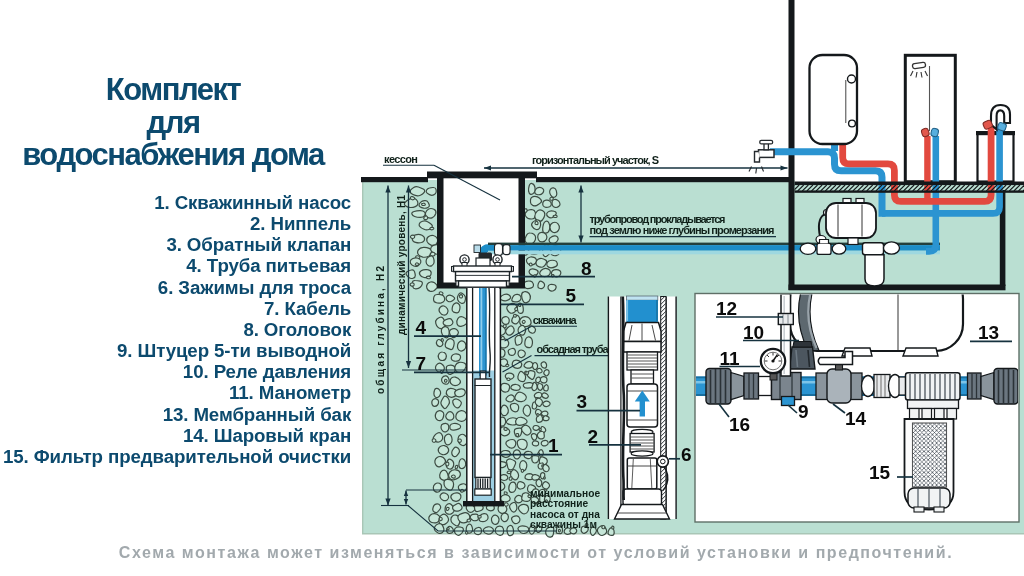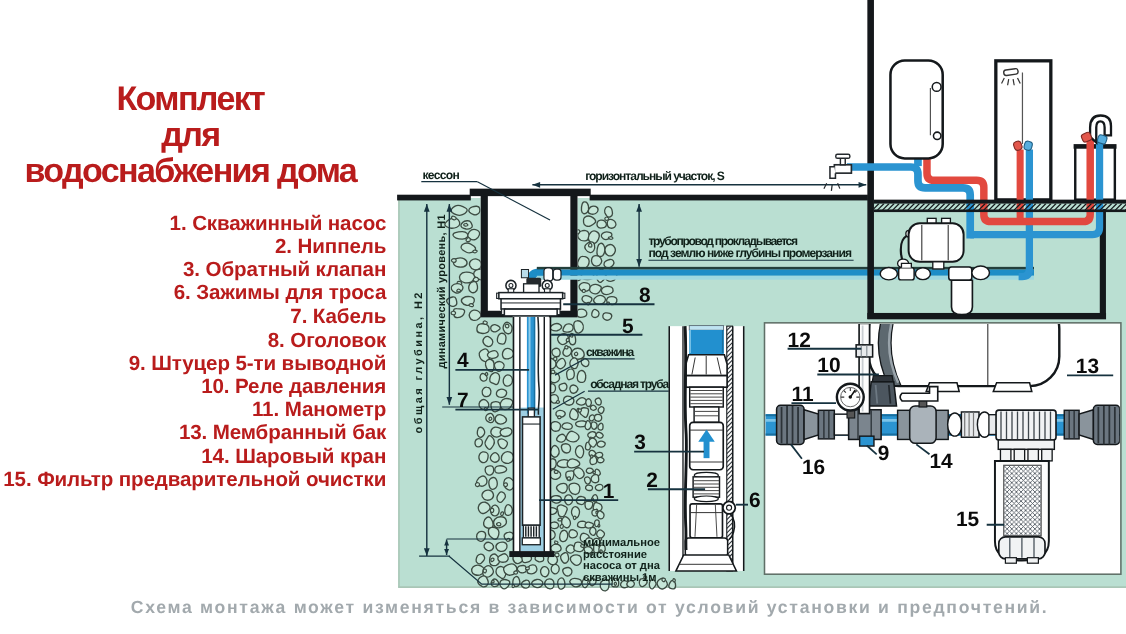--- a/index.html
+++ b/index.html
@@ -1,17 +1,17 @@
 <!DOCTYPE html>
 <html><head><meta charset="utf-8">
 <style>
 html,body{margin:0;padding:0;background:#fff;}
 #stage{position:relative;width:1024px;height:576px;overflow:hidden;font-family:"Liberation Sans",sans-serif;}
 #stage svg{position:absolute;left:0;top:0;}
-.t{position:absolute;font-weight:bold;color:#b91c1c;}
+.t{position:absolute;font-weight:bold;color:#0c4a6e;}
 svg text{font-family:"Liberation Sans",sans-serif;}
 </style></head>
 <body>
 <div id="stage">
 <svg width="1024" height="576" viewBox="0 0 1024 576">
 
 <rect x="0" y="0" width="1024" height="576" fill="#ffffff"></rect>
 
 <rect x="362" y="180" width="662" height="354" fill="#badfd2"></rect>
 <line x1="362.7" y1="180" x2="362.7" y2="534" stroke="#a9c6b6" stroke-width="1.4"></line>
@@ -910,20 +910,21 @@
 <line x1="970" y1="341.3" x2="1012" y2="341.3" stroke="#16323f" stroke-width="1.7"></line>
 
 </svg>
 
 <div class="t" style="left:8px;top:74px;width:330px;text-align:center;font-size:31px;line-height:32.5px;letter-spacing:-1.5px;">Комплект<br>для<br>водоснабжения дома</div>
 
 <div class="t" style="left:3px;top:192px;font-size:18.7px;line-height:21.15px;letter-spacing:-0.1px;white-space:nowrap;text-align:right;">
 <div>1. Скважинный насос</div>
 <div>2. Ниппель</div>
 <div>3. Обратный клапан</div>
+<div>4. Труба питьевая</div>
 <div>6. Зажимы для троса</div>
 <div>7. Кабель</div>
 <div>8. Оголовок</div>
 <div>9. Штуцер 5-ти выводной</div>
 <div>10. Реле давления</div>
 <div>11. Манометр</div>
 <div>13. Мембранный бак</div>
 <div>14. Шаровый кран</div>
 <div>15. Фильтр предварительной очистки</div>
 </div>

